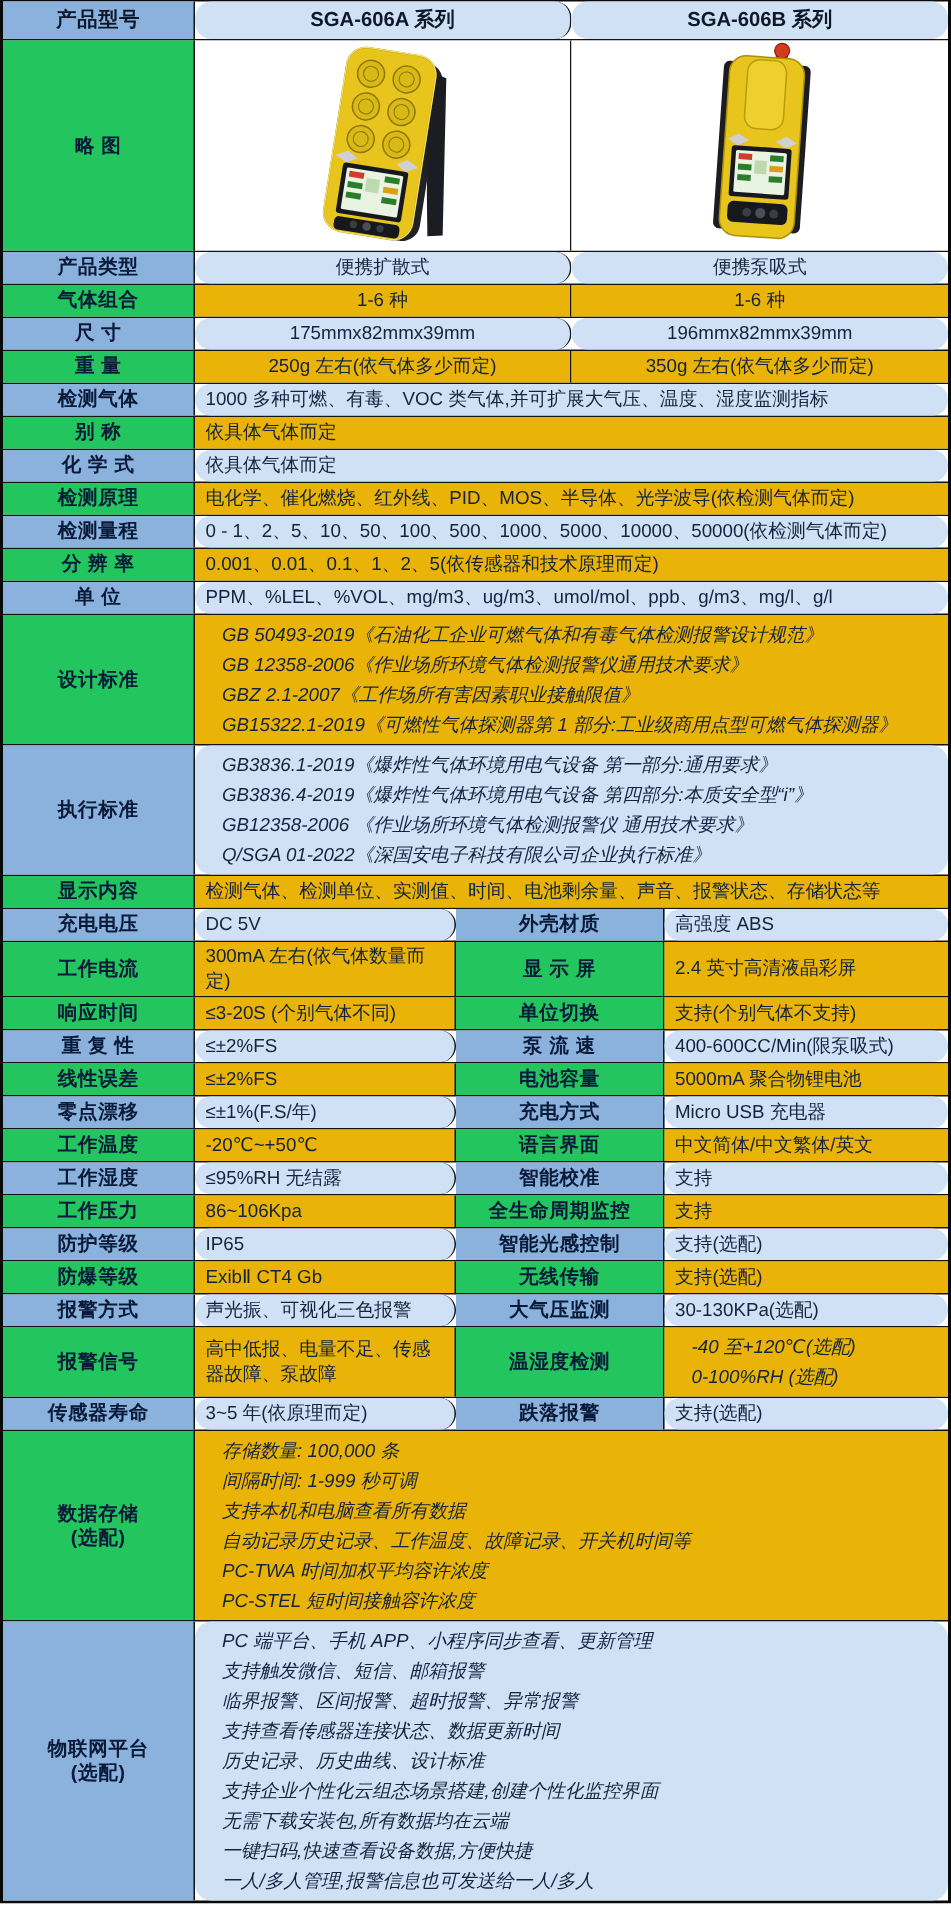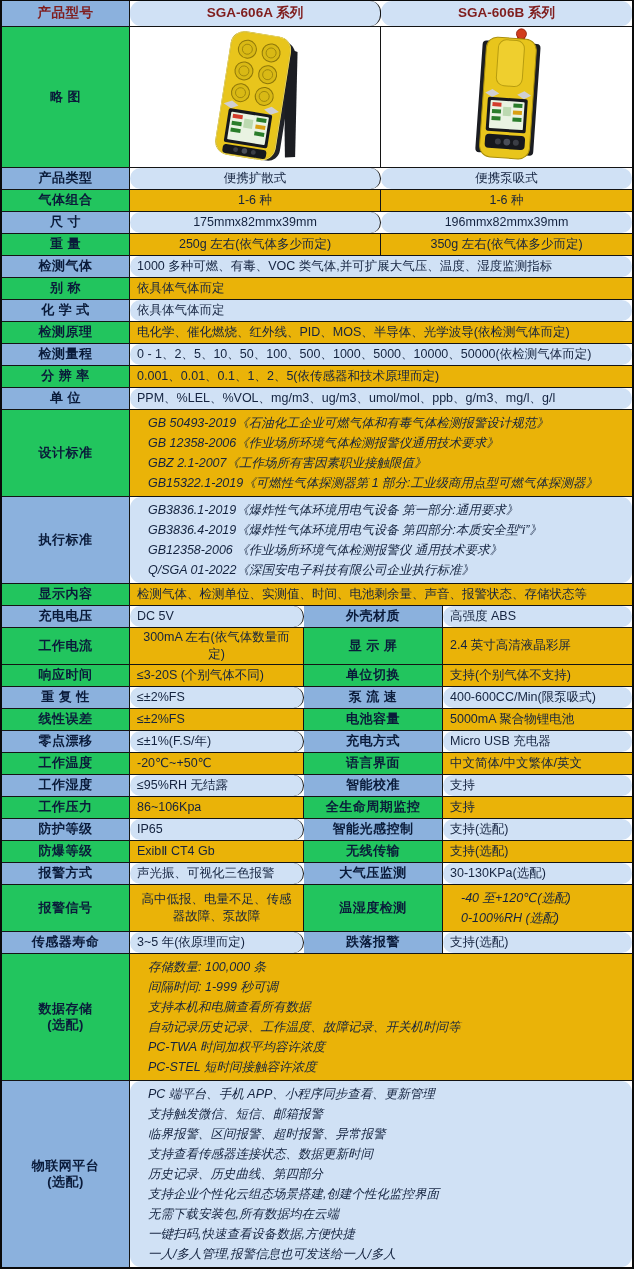--- a/index.html
+++ b/index.html
@@ -10,24 +10,24 @@
   .r-ab{grid-template-columns:128px 251px 1fr;}
   .r-span{grid-template-columns:128px 1fr;}
   .r-quad{grid-template-columns:128px 174px 139px 1fr;}
   .cell{box-sizing:border-box;display:flex;align-items:center;min-height:21px;
         padding:1px 7px;font-size:12.5px;color:#14233f;border-right:1px solid #141414;
         line-height:1.35;}
   .row .cell:last-child{border-right:none;}
   .label{justify-content:center;text-align:center;font-weight:bold;font-size:13px;
          color:#0a1b3a;flex-direction:column;line-height:1.25;letter-spacing:.5px;}
   .center{justify-content:center;text-align:center;}
-  .value{justify-content:flex-start;text-align:center;}
+  .value{justify-content:flex-start;text-align:left;}
   .multi{flex-direction:column;align-items:flex-start;justify-content:center;padding:3px 18px;font-style:italic;}
   .multi .line{line-height:20px;white-space:nowrap;}
-  .hdr .cell{font-weight:bold;font-size:13.5px;min-height:25px;color:#7f1d1d;}
+  .hdr .cell{font-weight:bold;font-size:13.5px;min-height:25px;color:#0f172a;}
   
   .s0 .label{background:#8bb1dd;}
   .s0 .cell:not(.label):not(.img-cell){background:#d0e1f5;border-radius:11px;}
   .s1 .label{background:#22c55e;}
   .s1 .cell:not(.label):not(.img-cell){background:#eab308;}
   .img-cell{background:#ffffff;justify-content:center;align-items:center;height:140px;padding:0;}
   .wrap2{white-space:normal;}
 </style>
 </head>
 <body>
@@ -347,20 +347,20 @@
     <div class="row r-span s0">
       <div class="cell label">
         <div>物联网平台</div>
         <div>(选配)</div>
       </div>
       <div class="cell value multi">
         <div class="line">PC 端平台、手机 APP、小程序同步查看、更新管理</div>
         <div class="line">支持触发微信、短信、邮箱报警</div>
         <div class="line">临界报警、区间报警、超时报警、异常报警</div>
         <div class="line">支持查看传感器连接状态、数据更新时间</div>
-        <div class="line">历史记录、历史曲线、第四部分</div>
+        <div class="line">历史记录、历史曲线、设计标准</div>
         <div class="line">支持企业个性化云组态场景搭建,创建个性化监控界面</div>
         <div class="line">无需下载安装包,所有数据均在云端</div>
         <div class="line">一键扫码,快速查看设备数据,方便快捷</div>
         <div class="line">一人/多人管理,报警信息也可发送给一人/多人</div>
       </div>
     </div>
   </div>
 
 </body></html>

